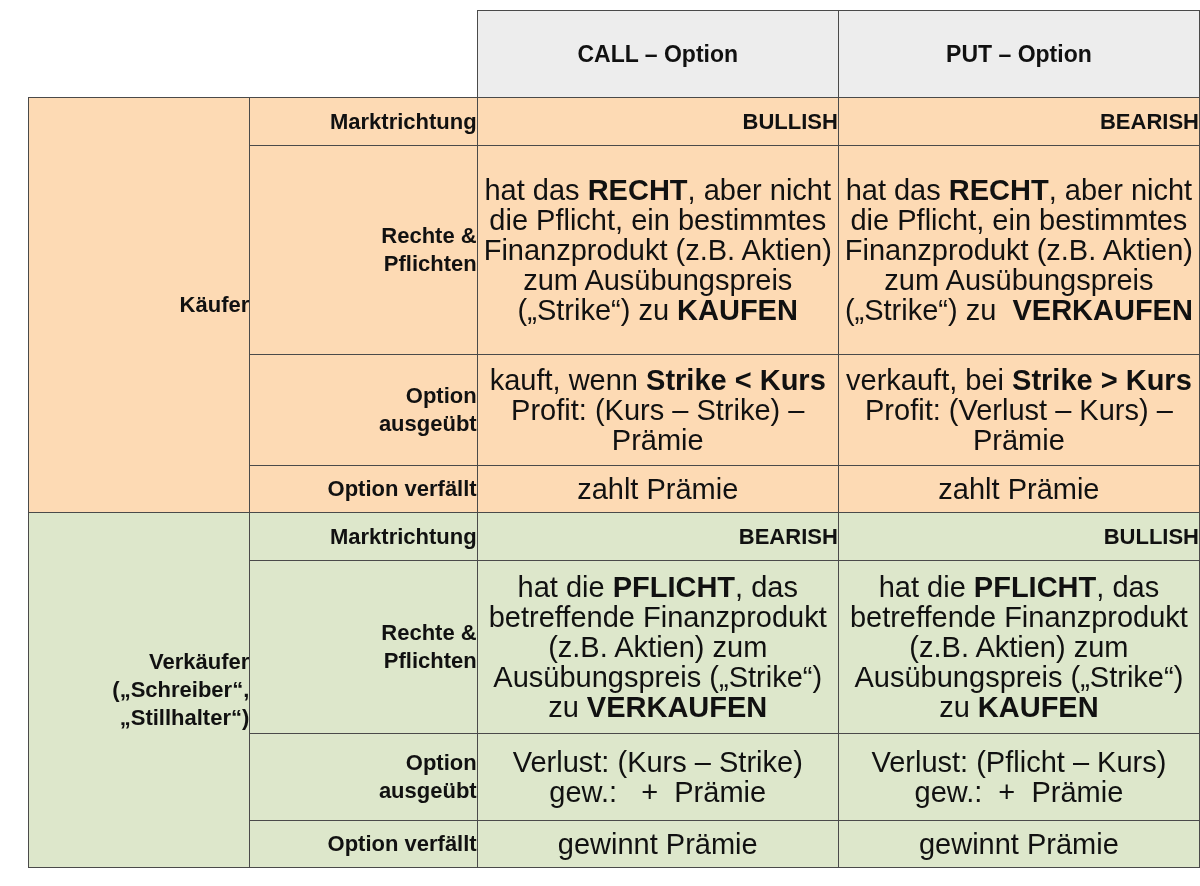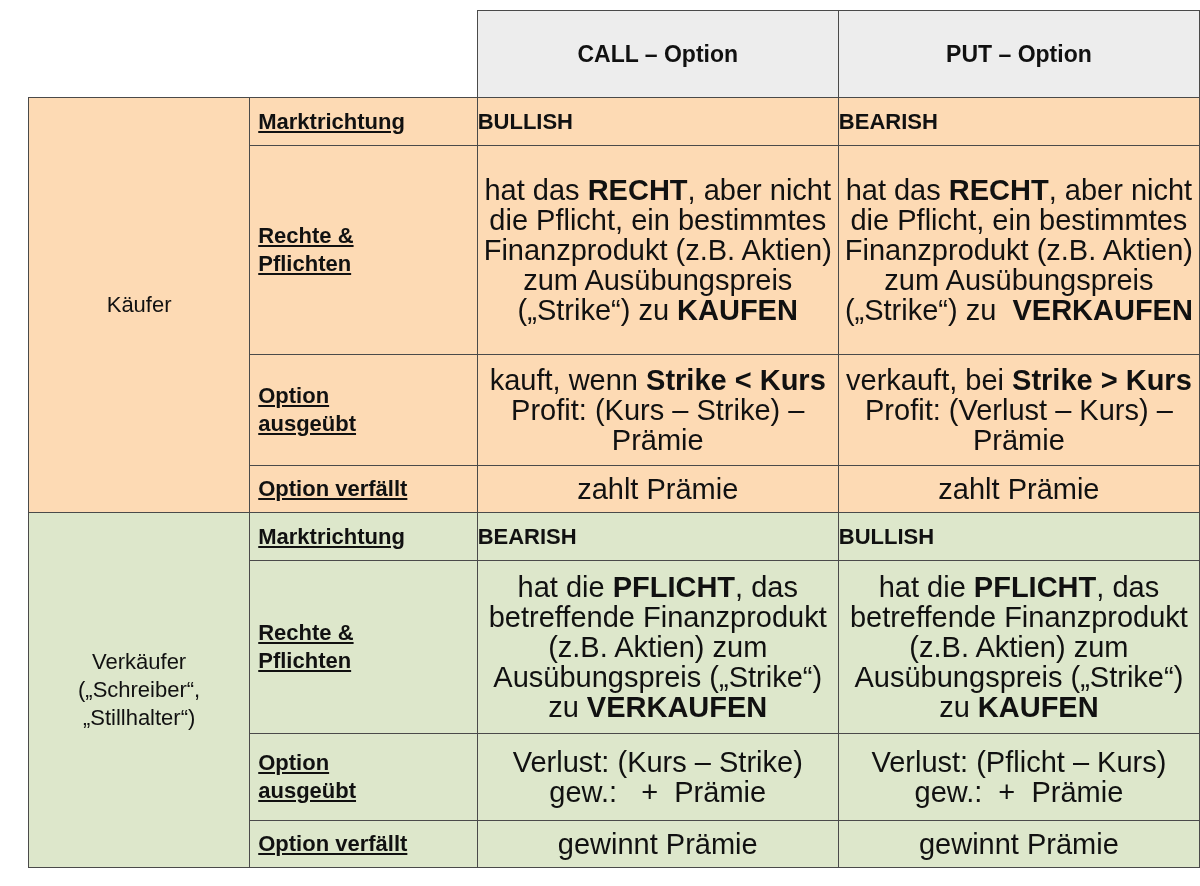--- a/index.html
+++ b/index.html
@@ -12,25 +12,25 @@
     }
     table.opt td, table.opt th {
       border: 1.5px solid #4a4a4a;
       padding: 0;
       vertical-align: middle;
     }
     .blank { border: none !important; background: #fff; }
     .hdr { background: #EDEDED; font-weight: bold; font-size: 23px; text-align: center; }
     .buyer { background: #FDDAB4; }
     .seller { background: #DDE7CB; }
-    .group { font-weight: normal; font-size: 22px; text-align: center; line-height: 28px; }
-    .rowlabel { font-weight: bold; font-size: 22px; text-align: left; padding-left: 8px !important; line-height: 28px; text-decoration: underline; }
+    .group { font-weight: bold; font-size: 22px; text-align: right; line-height: 28px; }
+    .rowlabel { font-weight: bold; font-size: 22px; text-align: right; padding-left: 8px !important; line-height: 28px; }
     .val { font-size: 29px; text-align: center; line-height: 30px; padding: 0 6px !important; }
     .val b { font-weight: bold; }
-    .dir { font-weight: bold; font-size: 22px; text-align: left; margin-left: 44px; }
+    .dir { font-weight: bold; font-size: 22px; text-align: right; margin-left: 44px; }
     .line { display: block; white-space: pre; }
   </style>
 </head>
 <body>
 
 <table class="opt">
   <colgroup>
     <col style="width:222px">
     <col style="width:228px">
     <col style="width:354px">

